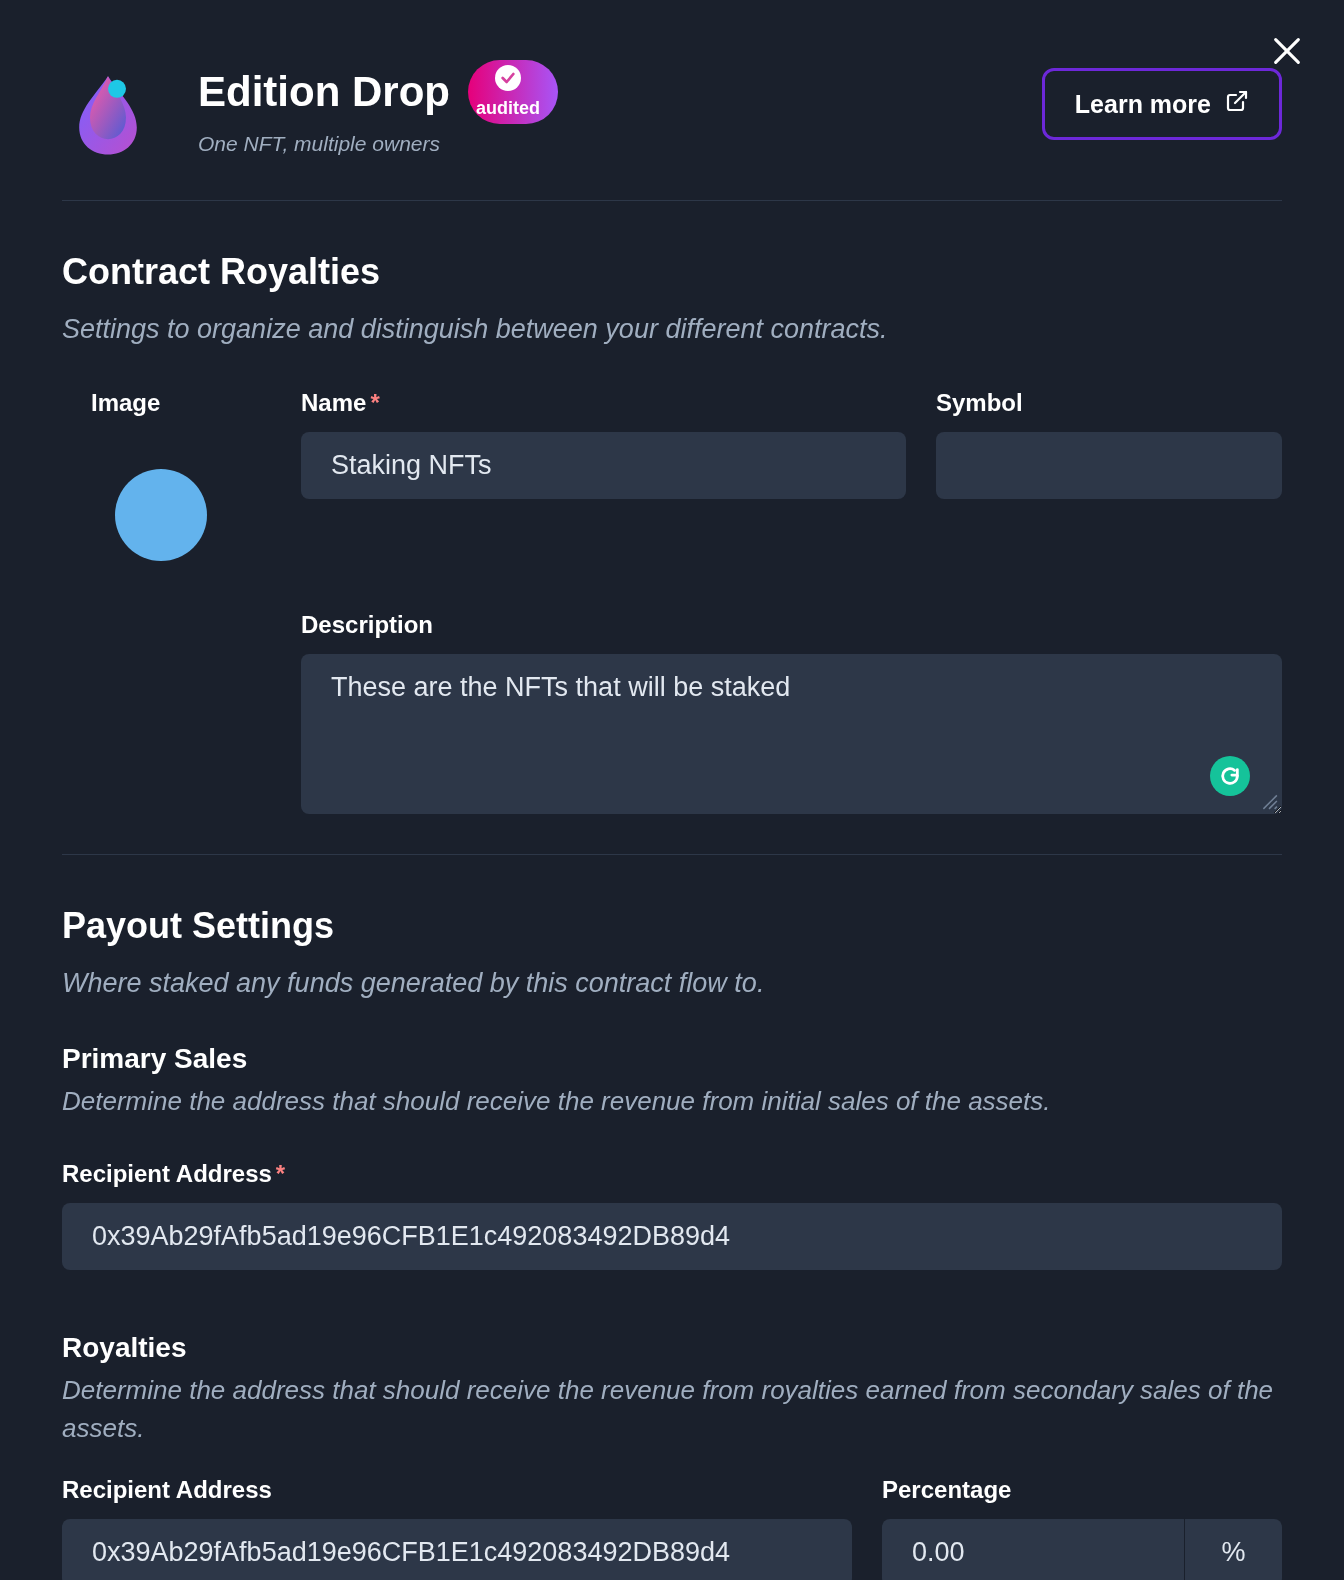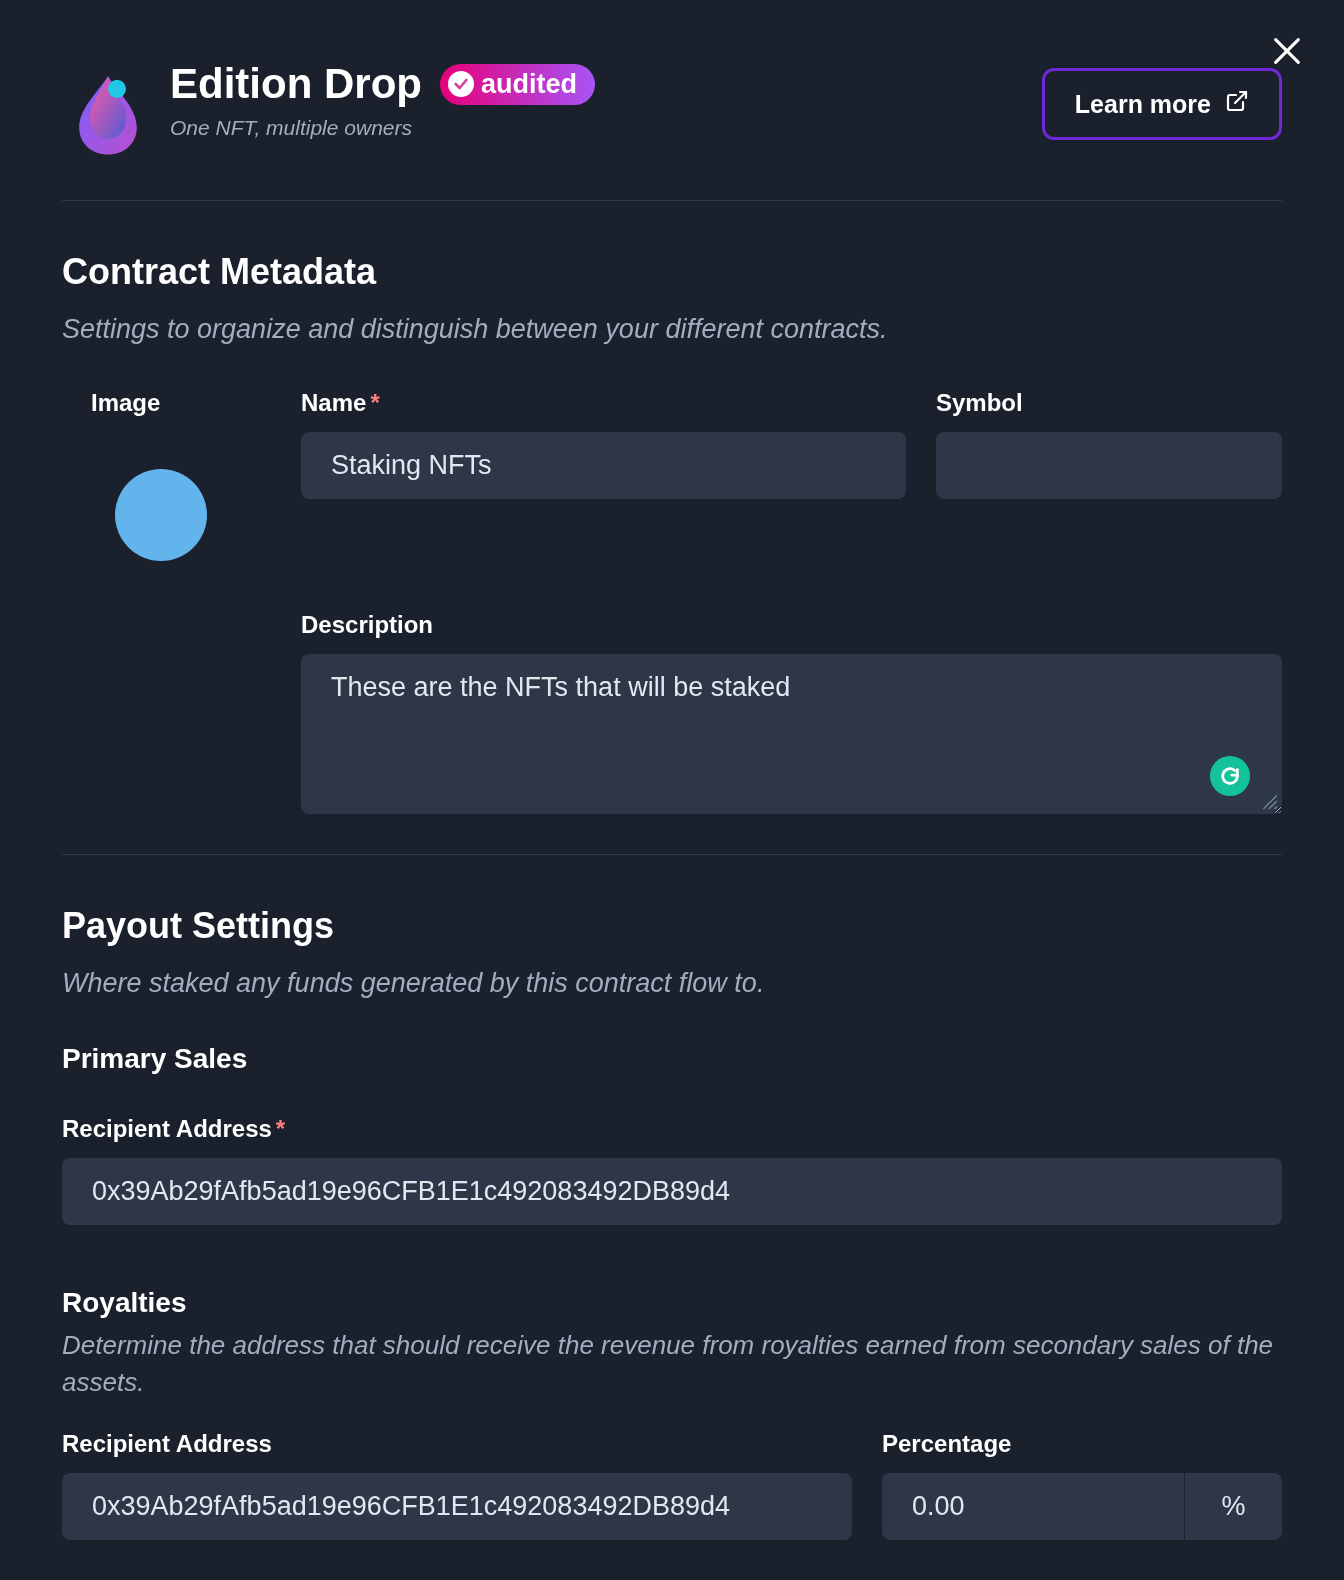--- a/index.html
+++ b/index.html
@@ -21,21 +21,21 @@
   .header-row {
     display: flex;
     align-items: flex-start;
     justify-content: space-between;
     padding-bottom: 40px;
     border-bottom: 1px solid #2d3748;
   }
   .header-left {
     display: flex;
     align-items: flex-start;
-    gap: 16px;
+    gap: 44px;
   }
   .logo-icon {
     width: 92px;
     height: 92px;
     margin-top: 8px;
     display: flex;
     align-items: center;
     justify-content: center;
   }
   .title-area {
@@ -54,21 +54,22 @@
   }
   .audited-badge {
     display: inline-flex;
     align-items: center;
     gap: 7px;
     padding: 5px 18px 5px 8px;
     border-radius: 999px;
     background: linear-gradient(90deg, #e6007a 0%, #a855f7 100%);
     color: #ffffff;
     font-weight: 700;
-    font-size: 27px;
+    font-size: 18px;
+    flex-direction: column;
   }
   .audited-check {
     width: 26px;
     height: 26px;
     border-radius: 50%;
     background: #ffffff;
     display: flex;
     align-items: center;
     justify-content: center;
   }
@@ -259,21 +260,21 @@
       <svg width="24" height="24" viewBox="0 0 24 24" fill="none" stroke="currentColor" stroke-width="2.2" stroke-linecap="round" stroke-linejoin="round">
           <path d="M18 13v6a2 2 0 0 1-2 2H5a2 2 0 0 1-2-2V8a2 2 0 0 1 2-2h6"></path>
           <polyline points="15 3 21 3 21 9"></polyline>
           <line x1="10" y1="14" x2="21" y2="3"></line>
         </svg>
     </span>
   </div>
 </div>
 
 <div class="section">
-  <div class="section-title">Contract Metadata</div>
+  <div class="section-title">Contract Royalties</div>
   <div class="section-desc">Settings to organize and distinguish between your different contracts.</div>
 
   <div class="metadata-grid">
     <div>
       <div class="label">Image</div>
       <div class="image-thumb"></div>
     </div>
     <div>
       <div class="label"><span>Name</span><span class="required-star">*</span></div>
       <input type="text" value="Staking NFTs" style="">
@@ -303,20 +304,21 @@
       </div>
     </div>
   </div>
 </div>
 
 <div class="section">
   <div class="section-title">Payout Settings</div>
   <div class="section-desc">Where staked any funds generated by this contract flow to.</div>
 
   <div class="sub-heading">Primary Sales</div>
+  <div class="sub-desc">Determine the address that should receive the revenue from initial sales of the assets.</div>
   <div class="field-block">
     <div class="label"><span>Recipient Address</span><span class="required-star">*</span></div>
     <input type="text" value="0x39Ab29fAfb5ad19e96CFB1E1c492083492DB89d4" style="">
   </div>
 
   <div class="sub-heading" style="margin-top:62px">Royalties</div>
   <div class="sub-desc">Determine the address that should receive the revenue from royalties earned from secondary sales of the assets.</div>
 
   <div class="royalty-row">
     <div>

